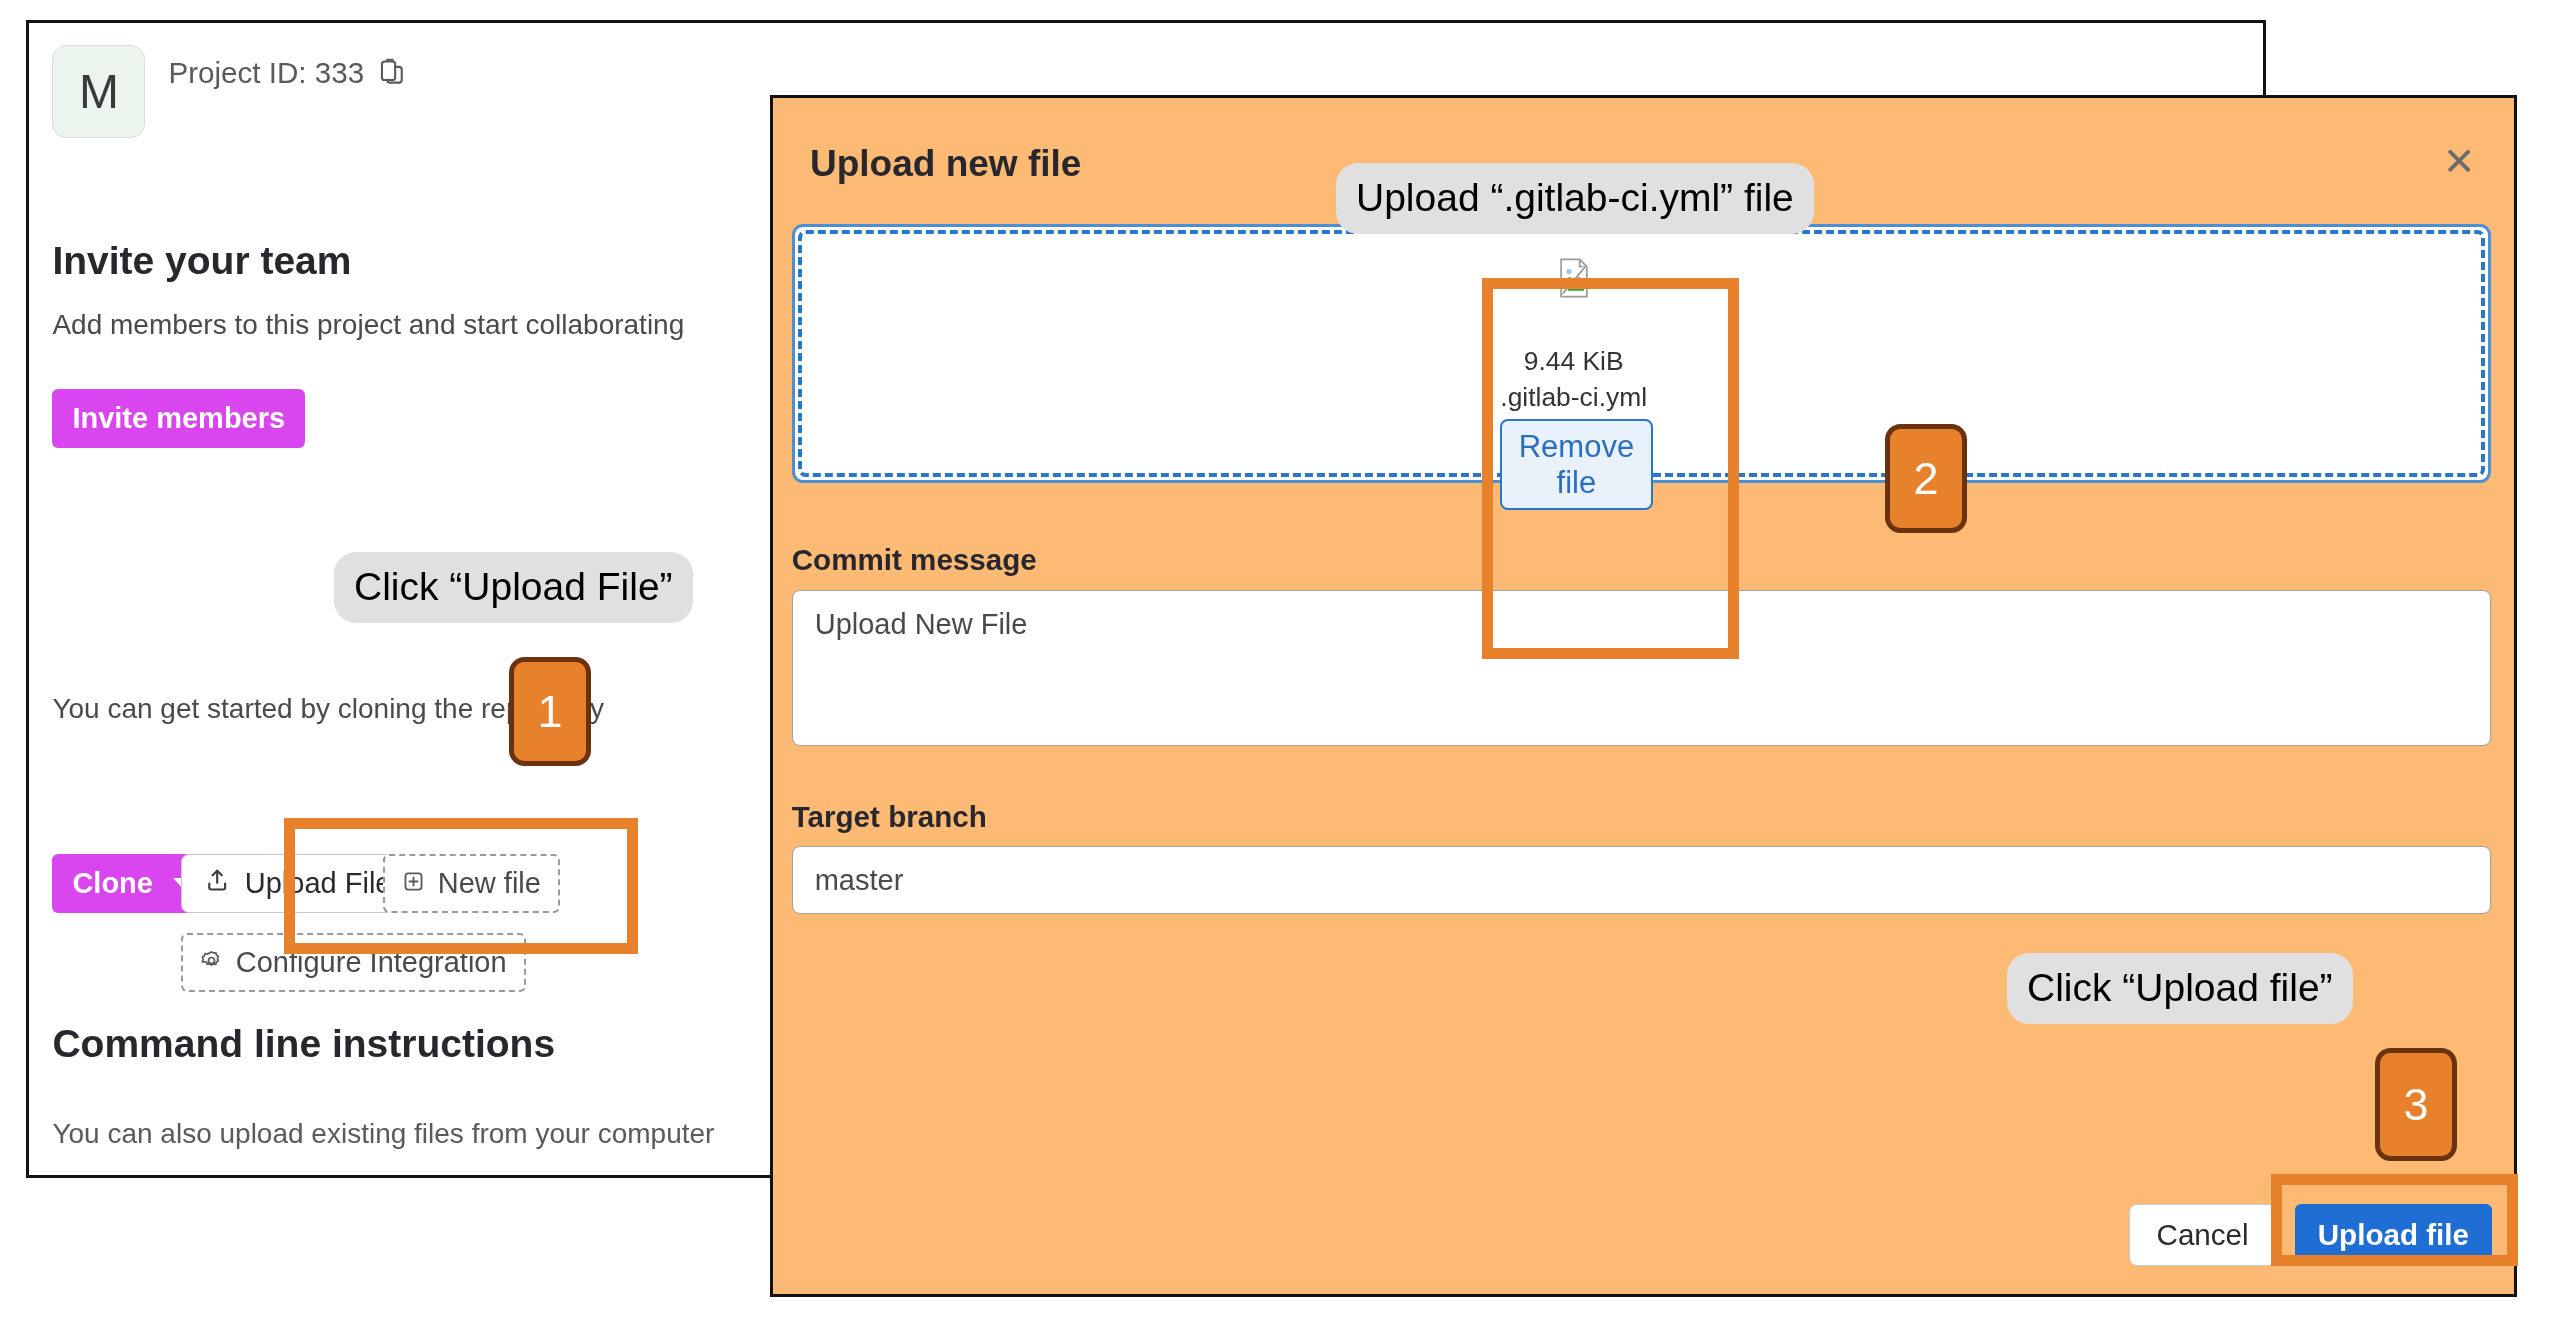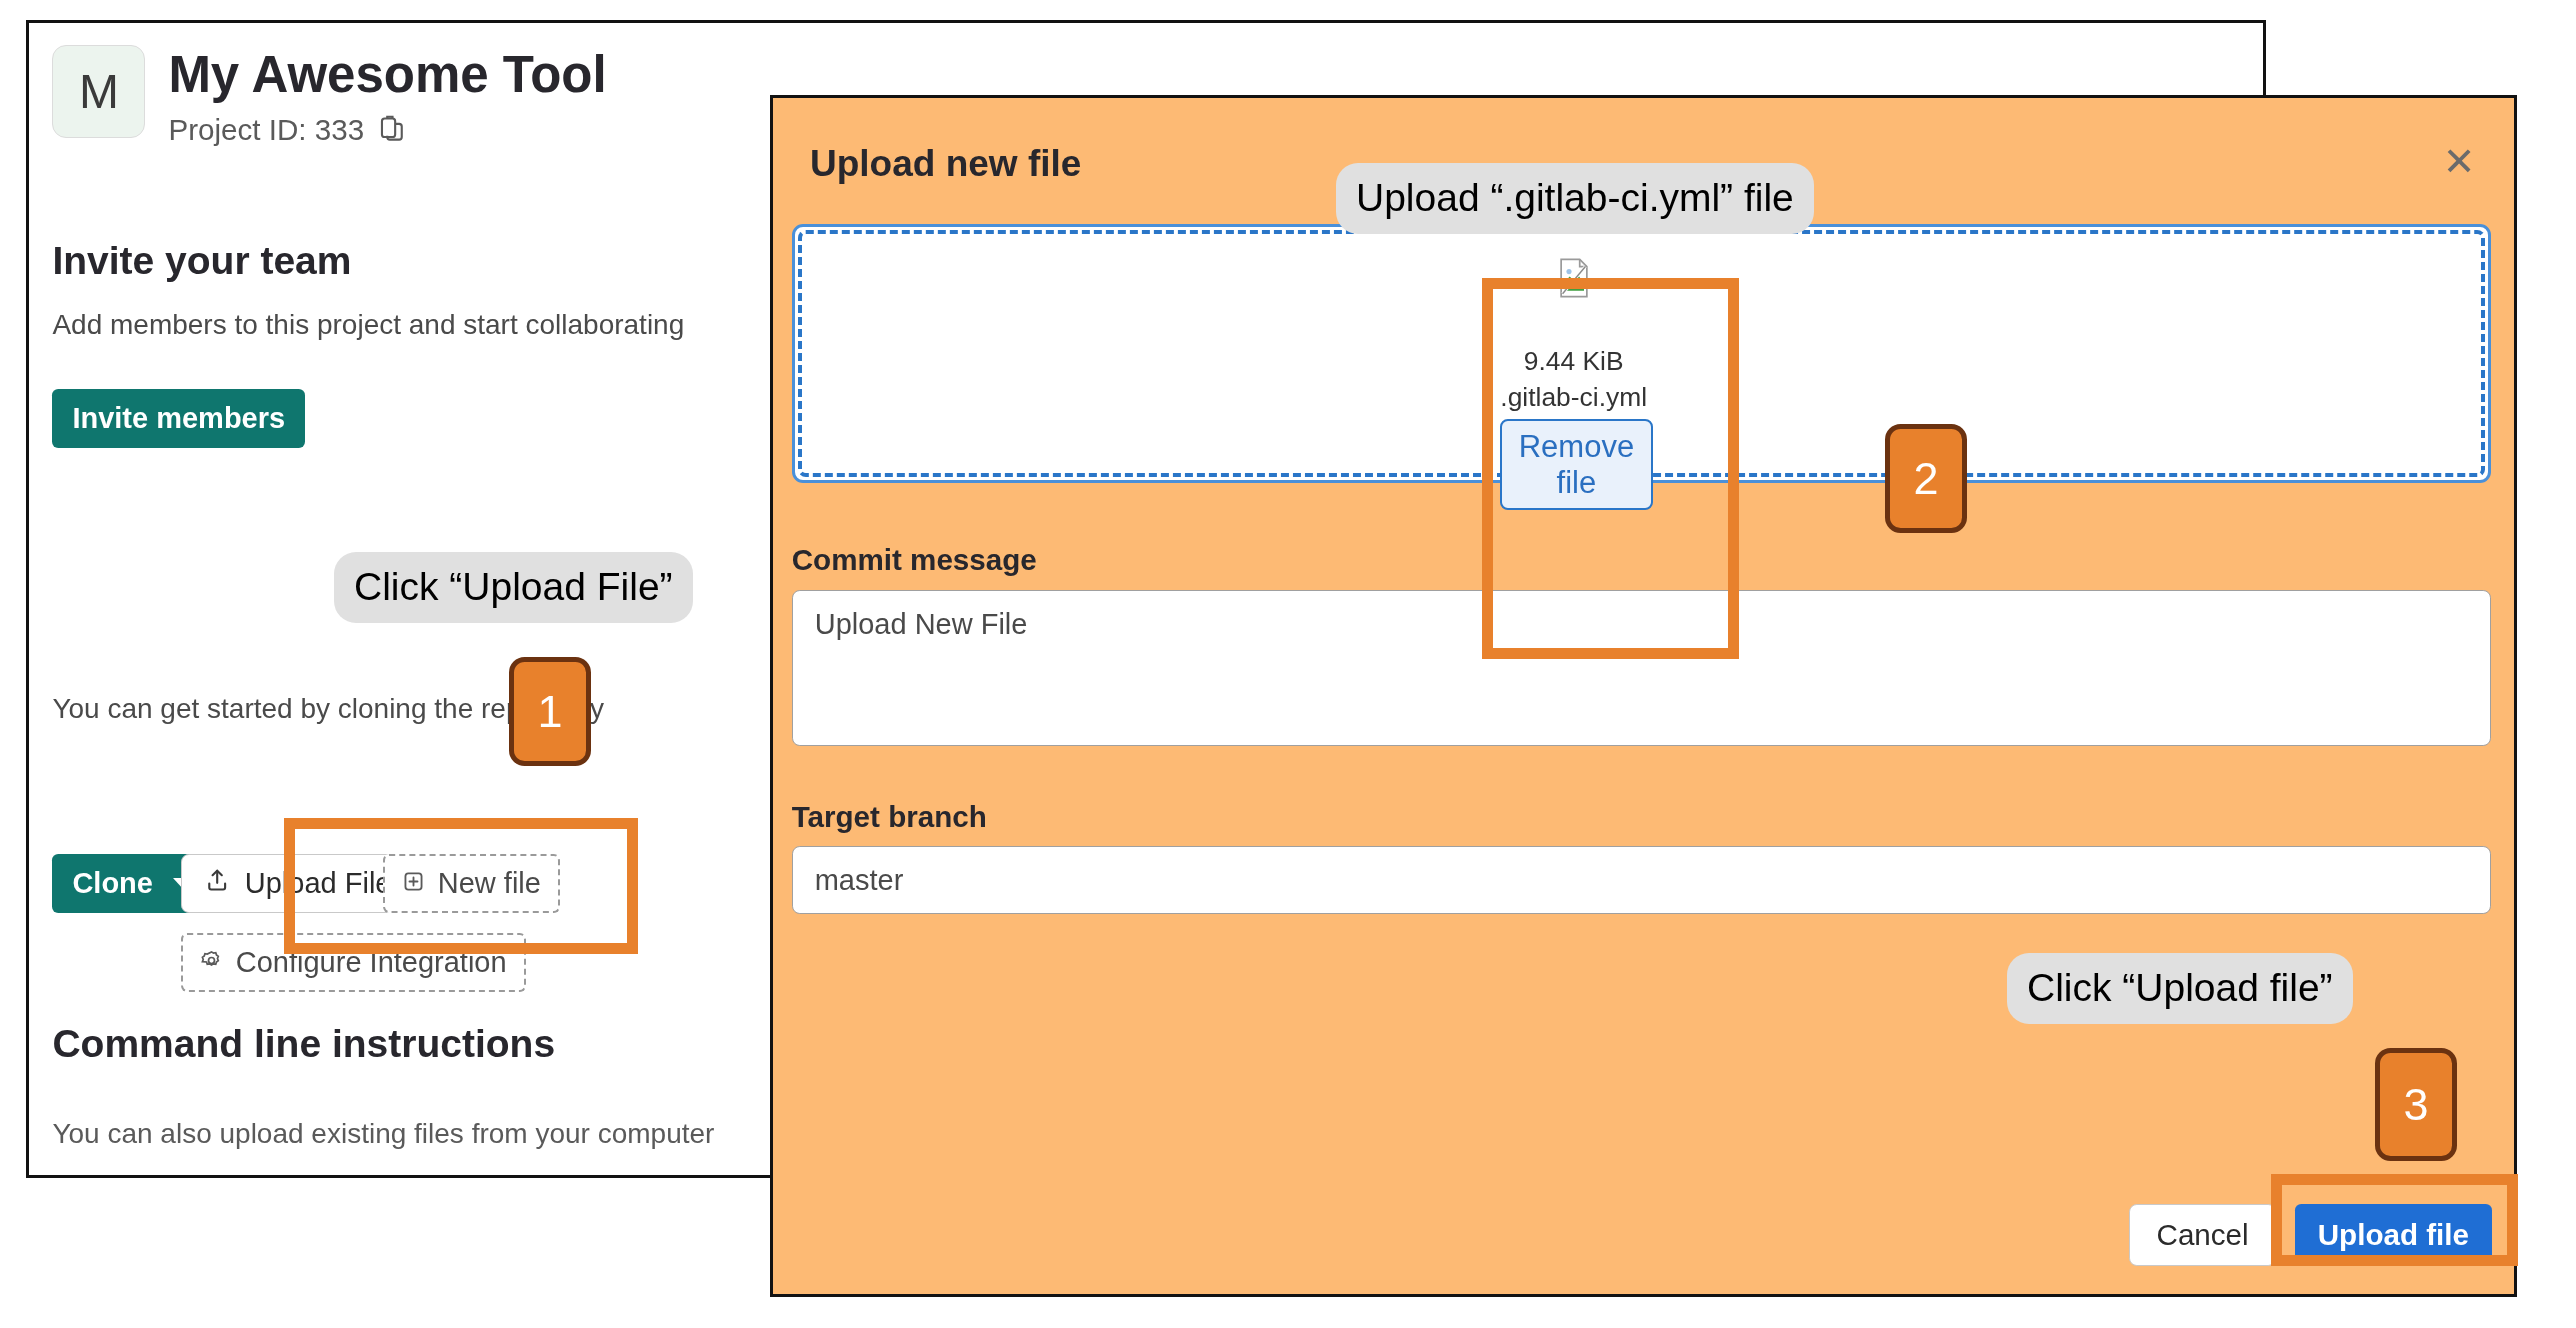--- a/index.html
+++ b/index.html
@@ -80,21 +80,21 @@
     white-space: nowrap;
   }
   .section-sub {
     position: absolute;
     font-size: 28px;
     color: #4a4a4a;
     white-space: nowrap;
   }
 
   .btn-primary {
-    background: #0f766e;
+    background: #d946ef;
     color: #ffffff;
     border: none;
     border-radius: 6.2px;
     font-size: 29px;
     font-weight: bold;
     font-family: "Liberation Sans", sans-serif;
     padding: 0 20px;
     height: 59px;
     display: inline-flex;
     align-items: center;
@@ -336,21 +336,20 @@
 </head>
 <body>
 
 <div id="root">
 
   <div id="bg-panel">
 
     <div class="project-header">
       <div class="avatar">M</div>
       <div>
-        <div class="project-title">My Awesome Tool</div>
         <div class="project-id-row">
           <span class="project-id">Project ID: 333</span>
           <span class="copy-icon">
             <svg width="26.4" height="29.6" viewBox="0 0 20 22" fill="none" stroke="#5a5a5a" stroke-width="1.6">
               <rect x="3" y="4" width="10" height="14" rx="2"></rect>
               <path d="M7 4V2.6h4V4"></path>
               <path d="M13 8h3a2 2 0 0 1 2 2v8a2 2 0 0 1-2 2H9a2 2 0 0 1-2-2v-1"></path>
             </svg>
           </span>
         </div>

